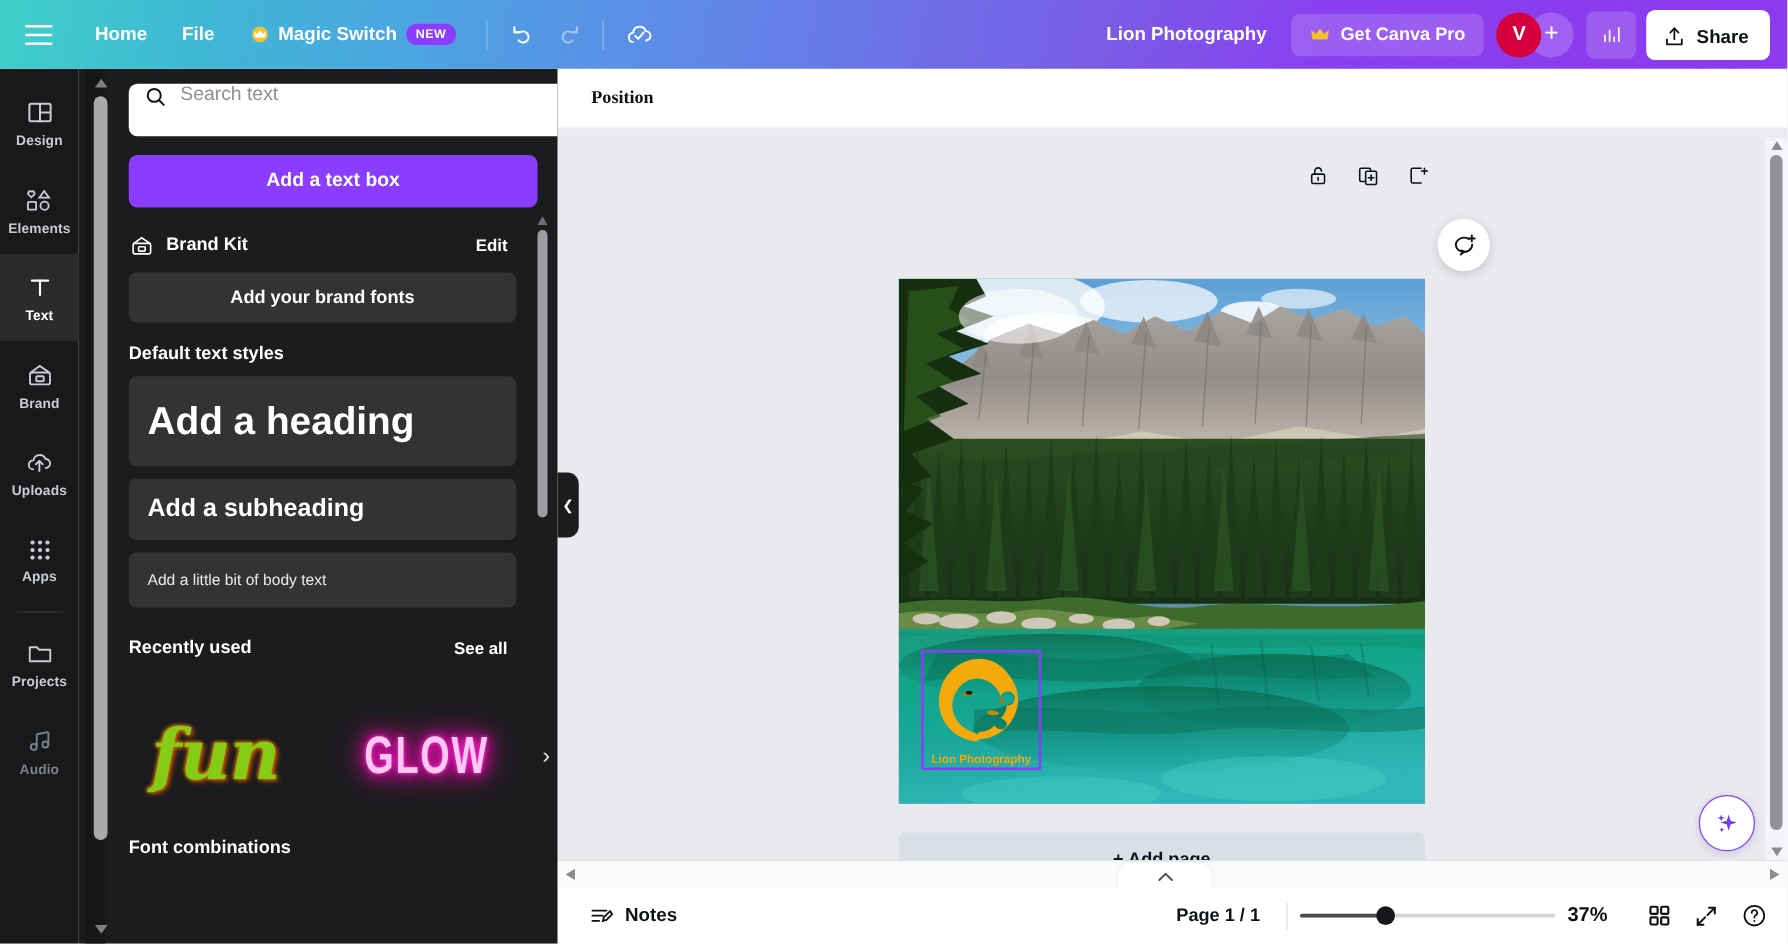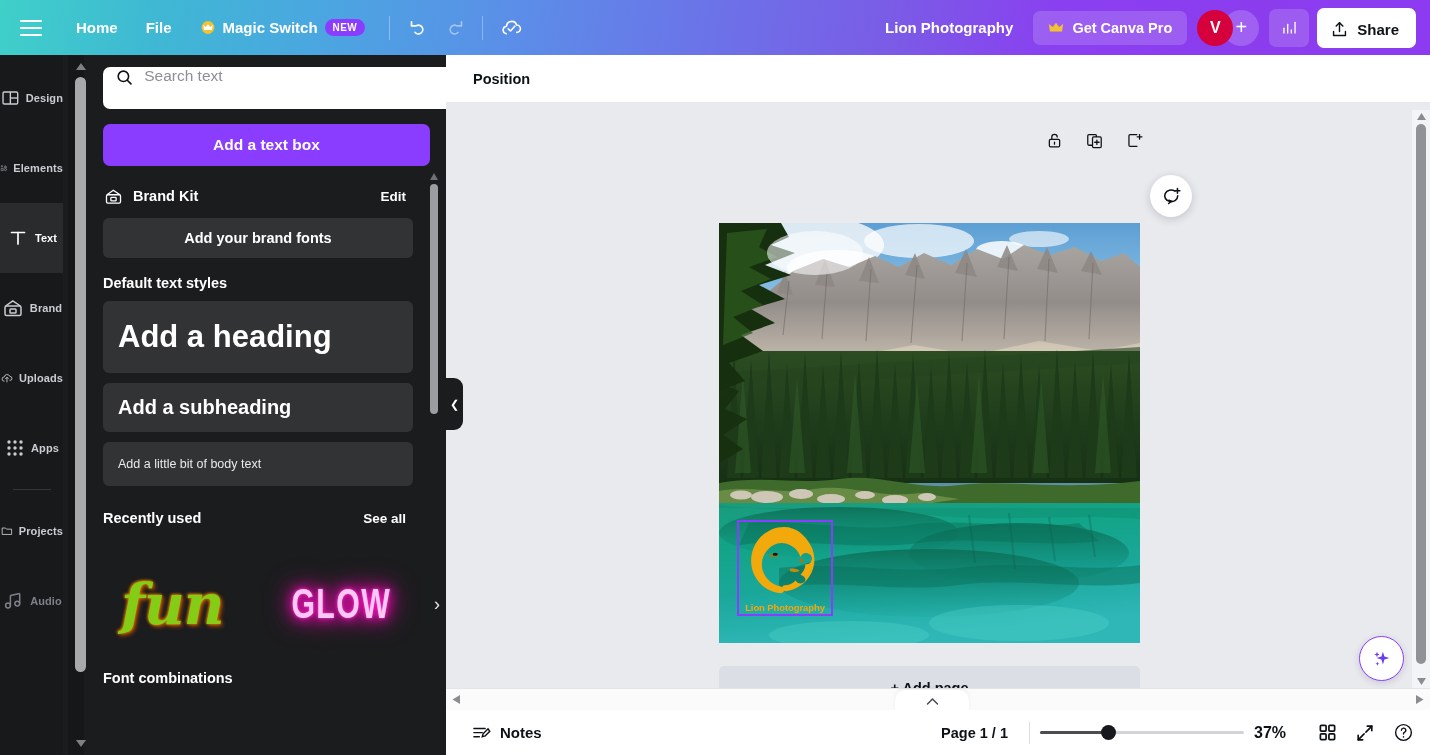--- a/index.html
+++ b/index.html
@@ -82,21 +82,21 @@
     cursor: pointer; white-space: nowrap;
   }
 
   
   .rail {
     position: absolute; left: 0; top: 55px; width: 63px; height: 700px;
     background: #18191b; display: flex; flex-direction: column;
     align-items: center; padding-top: 8px; z-index: 30;
   }
   .rail-item {
-    width: 63px; height: 70px; display: flex; flex-direction: row;
+    width: 63px; height: 70px; display: flex; flex-direction: column;
     align-items: center; justify-content: center; gap: 5px;
     cursor: pointer; color: #c9ccd1; flex: none; text-align: center;
   }
   .rail-item.active { background: #2a2b2d; color: #fff; }
   .rail-item.active .rail-label { color: #fff; font-weight: 700; }
   .rail-item.muted { color: #7c8088; }
   .rail-label { font-size: 11px; font-weight: 600; letter-spacing: 0.1px; }
   .rail-divider { width: 38px; height: 1px; background: #34363a; margin: 6px 0; flex: none; }
 
   
@@ -198,20 +198,21 @@
 
   
   .editor {
     position: absolute; left: 446px; top: 55px; width: 984px; height: 700px;
     background: #e9eaee; z-index: 10;
   }
   .ctx-toolbar {
     position: absolute; left: 0; top: 0; width: 984px; height: 48px;
     background: #fff; display: flex; align-items: center; padding-left: 16px;
     border-bottom: 1px solid #e6e7ea;
+    font-family: Liberation Serif, serif;
   }
   .ctx-btn {
     font-size: 14.5px; font-weight: 600; color: #0d1216; padding: 7px 11px;
     border-radius: 6px; cursor: pointer;
   }
 
   .canvas-area {
     position: absolute; left: 0; top: 48px; width: 968px; height: 604px;
     overflow: hidden;
   }

